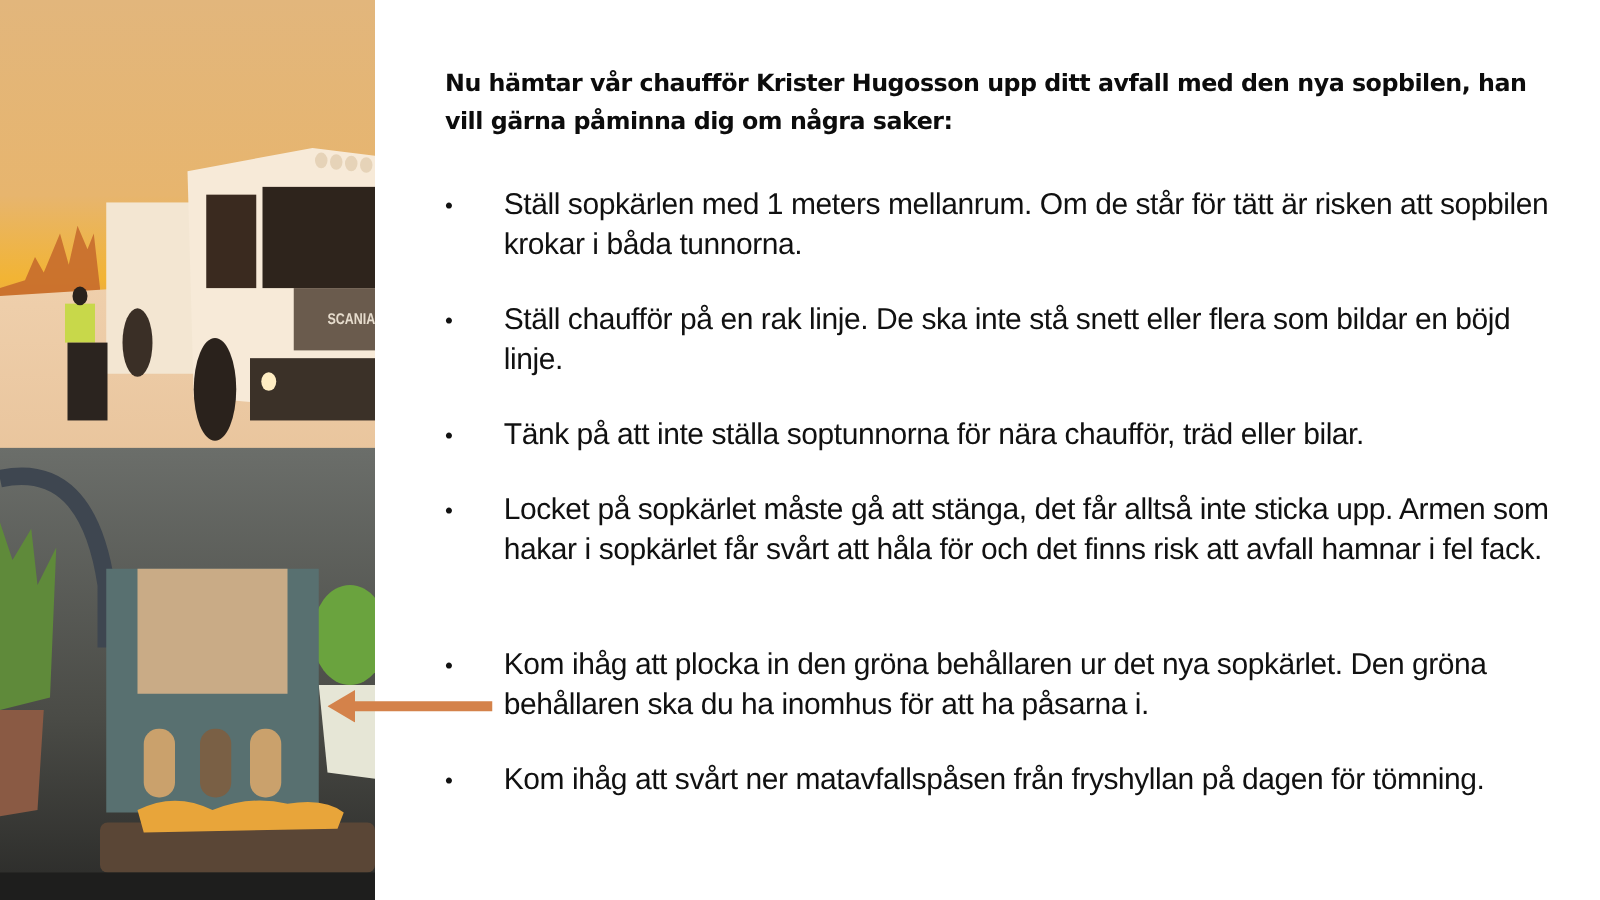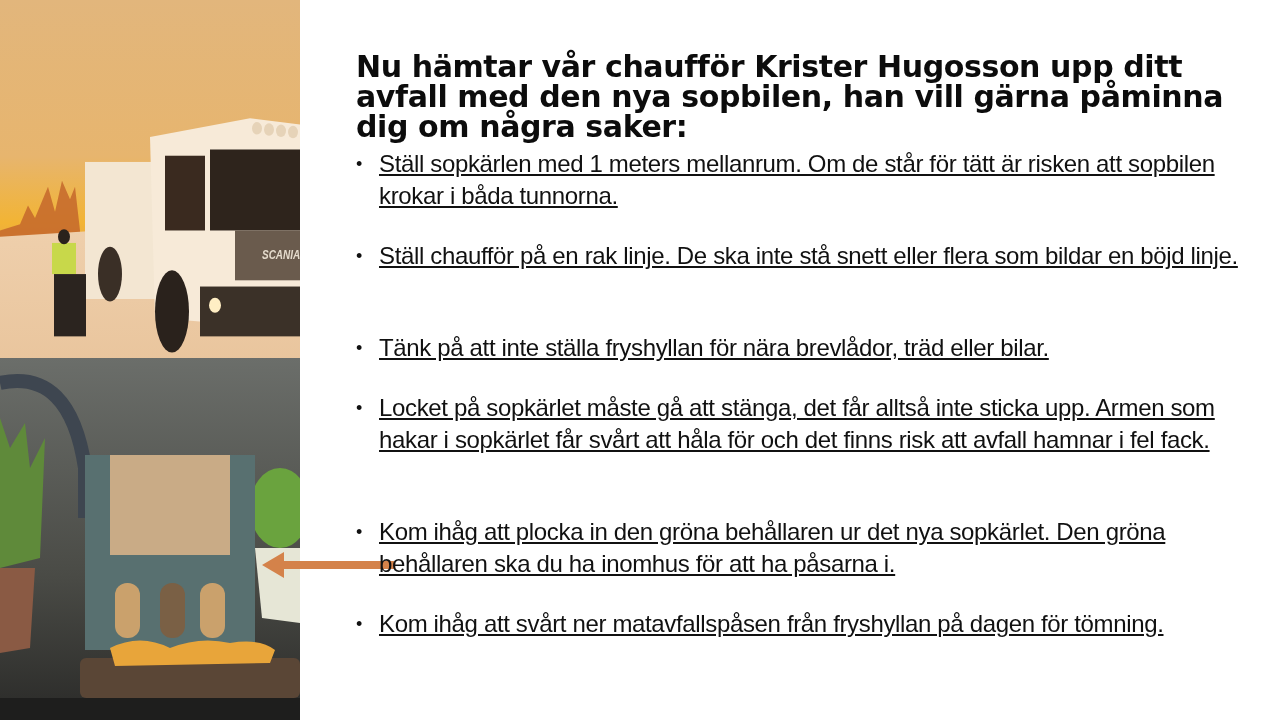--- a/index.html
+++ b/index.html
@@ -3,42 +3,42 @@
   <meta charset="utf-8">
   <style>
     html, body { margin: 0; padding: 0; }
     body {
       width: 1280px; height: 720px; overflow: hidden; position: relative;
       background: #ffffff;
       font-family: "Liberation Sans", "DejaVu Sans", sans-serif;
       color: #111;
     }
     .img-panel { position: absolute; left: 0; width: 300px; overflow: hidden; }
-    .img-top { top: 0; height: 446px; font-style: italic; }
+    .img-top { top: 0; height: 446px; }
     .img-bottom { top: 358px; height: 362px; }
     .img-panel svg { display: block; width: 300px; height: 100%; }
 
     .arrow { position: absolute; left: 262px; top: 552px; width: 132px; height: 26px; }
 
     .content { position: absolute; left: 356px; top: 52px; width: 900px; }
     .heading {
       font-family: "DejaVu Sans", sans-serif;
-      font-weight: bold; font-size: 30px; line-height: 30px;
+      font-weight: bold; font-size: 19px; line-height: 30px;
       letter-spacing: -0.4px; color: #0c0c0c; margin: 0;
     }
     .bullets { list-style: none; margin: 0; padding: 0; }
     .bullet {
       position: absolute; left: 0; width: 900px;
       font-size: 24px; line-height: 32px; color: #111;
     }
     .bullet .dot {
       position: absolute; left: 0; top: 0; width: 20px; text-align: left;
       font-size: 18px;
     }
-    .bullet .text { display: block; margin-left: 23px; letter-spacing: -0.35px; text-decoration: underline; }
+    .bullet .text { display: block; margin-left: 47px; letter-spacing: -0.35px; }
   </style>
 </head>
 <body>
 
 <div class="img-panel img-top">
   <svg viewBox="0 0 300 358" preserveAspectRatio="none">
     <defs>
       <linearGradient id="sky" x1="0" y1="0" x2="0" y2="1">
         <stop offset="0" stop-color="#e2b67c"></stop>
         <stop offset="0.35" stop-color="#e7b56e"></stop>
@@ -122,21 +122,21 @@
     <li class="bullet" style="top:96px">
       <span class="dot">•</span>
       <span class="text">Ställ sopkärlen med 1 meters mellanrum. Om de står för tätt är risken att sopbilen krokar i båda tunnorna.</span>
     </li>
     <li class="bullet" style="top:188px">
       <span class="dot">•</span>
       <span class="text">Ställ chaufför på en rak linje. De ska inte stå snett eller flera som bildar en böjd linje.</span>
     </li>
     <li class="bullet" style="top:280px">
       <span class="dot">•</span>
-      <span class="text">Tänk på att inte ställa fryshyllan för nära brevlådor, träd eller bilar.</span>
+      <span class="text">Tänk på att inte ställa soptunnorna för nära chaufför, träd eller bilar.</span>
     </li>
     <li class="bullet" style="top:340px">
       <span class="dot">•</span>
       <span class="text">Locket på sopkärlet måste gå att stänga, det får alltså inte sticka upp. Armen som hakar i sopkärlet får svårt att håla för och det finns risk att avfall hamnar i fel fack.</span>
     </li>
     <li class="bullet" style="top:464px">
       <span class="dot">•</span>
       <span class="text">Kom ihåg att plocka in den gröna behållaren ur det nya sopkärlet. Den gröna behållaren ska du ha inomhus för att ha påsarna i.</span>
     </li>
     <li class="bullet" style="top:556px">

